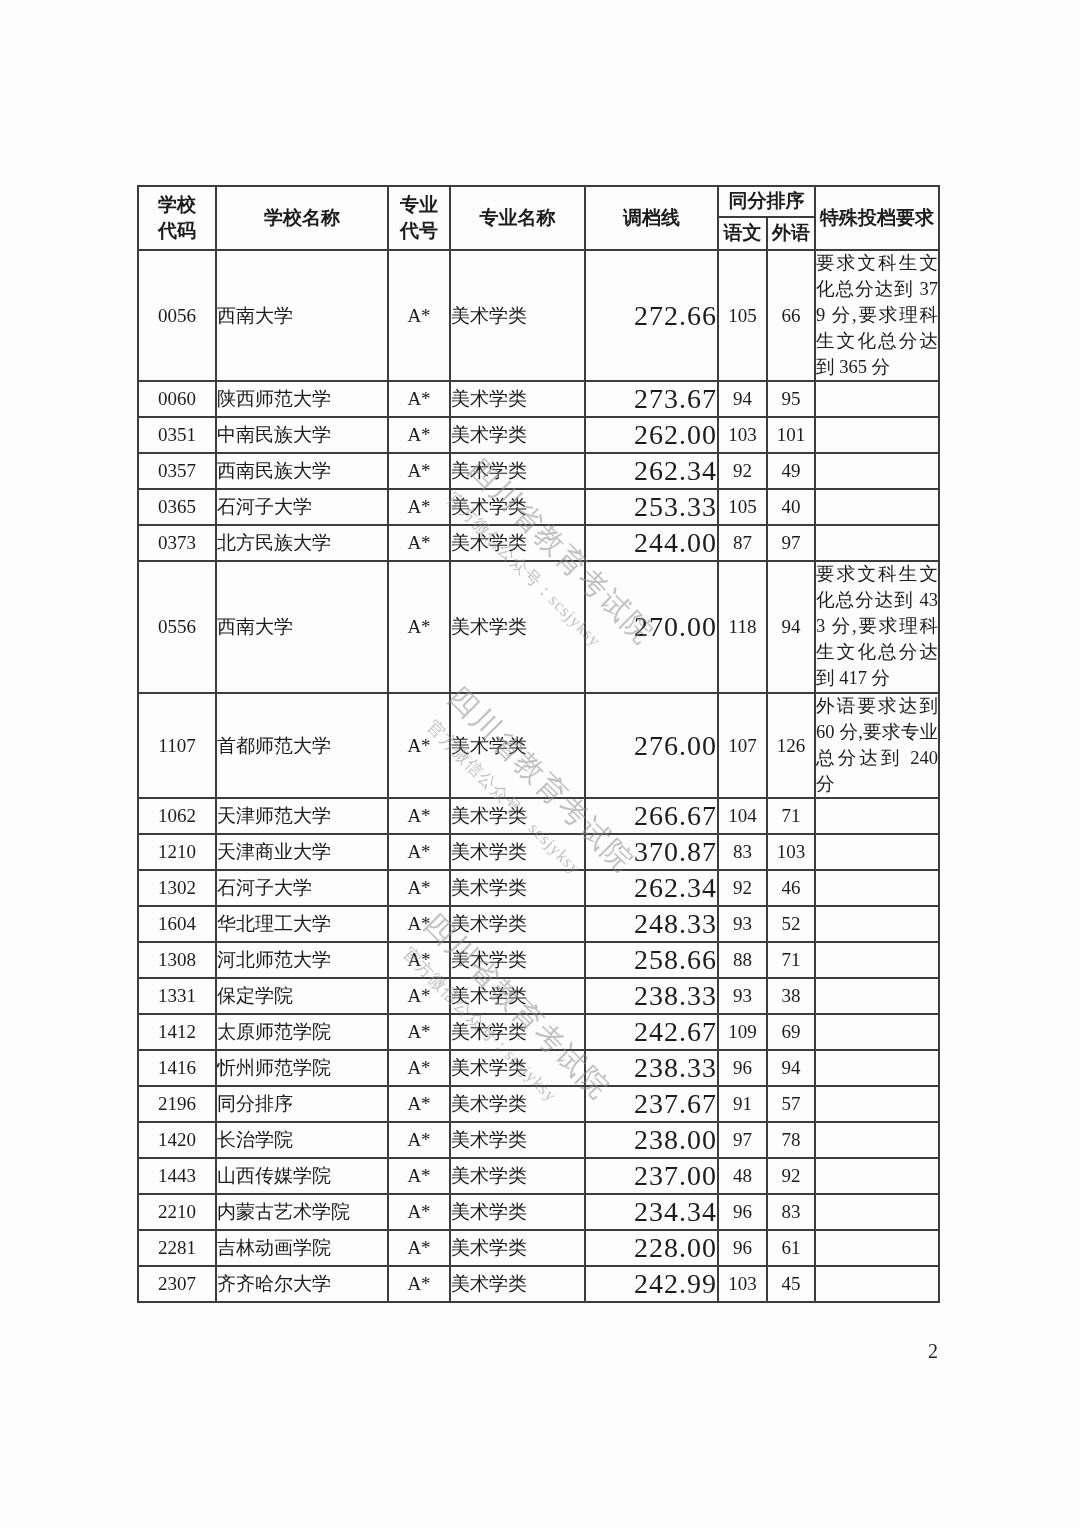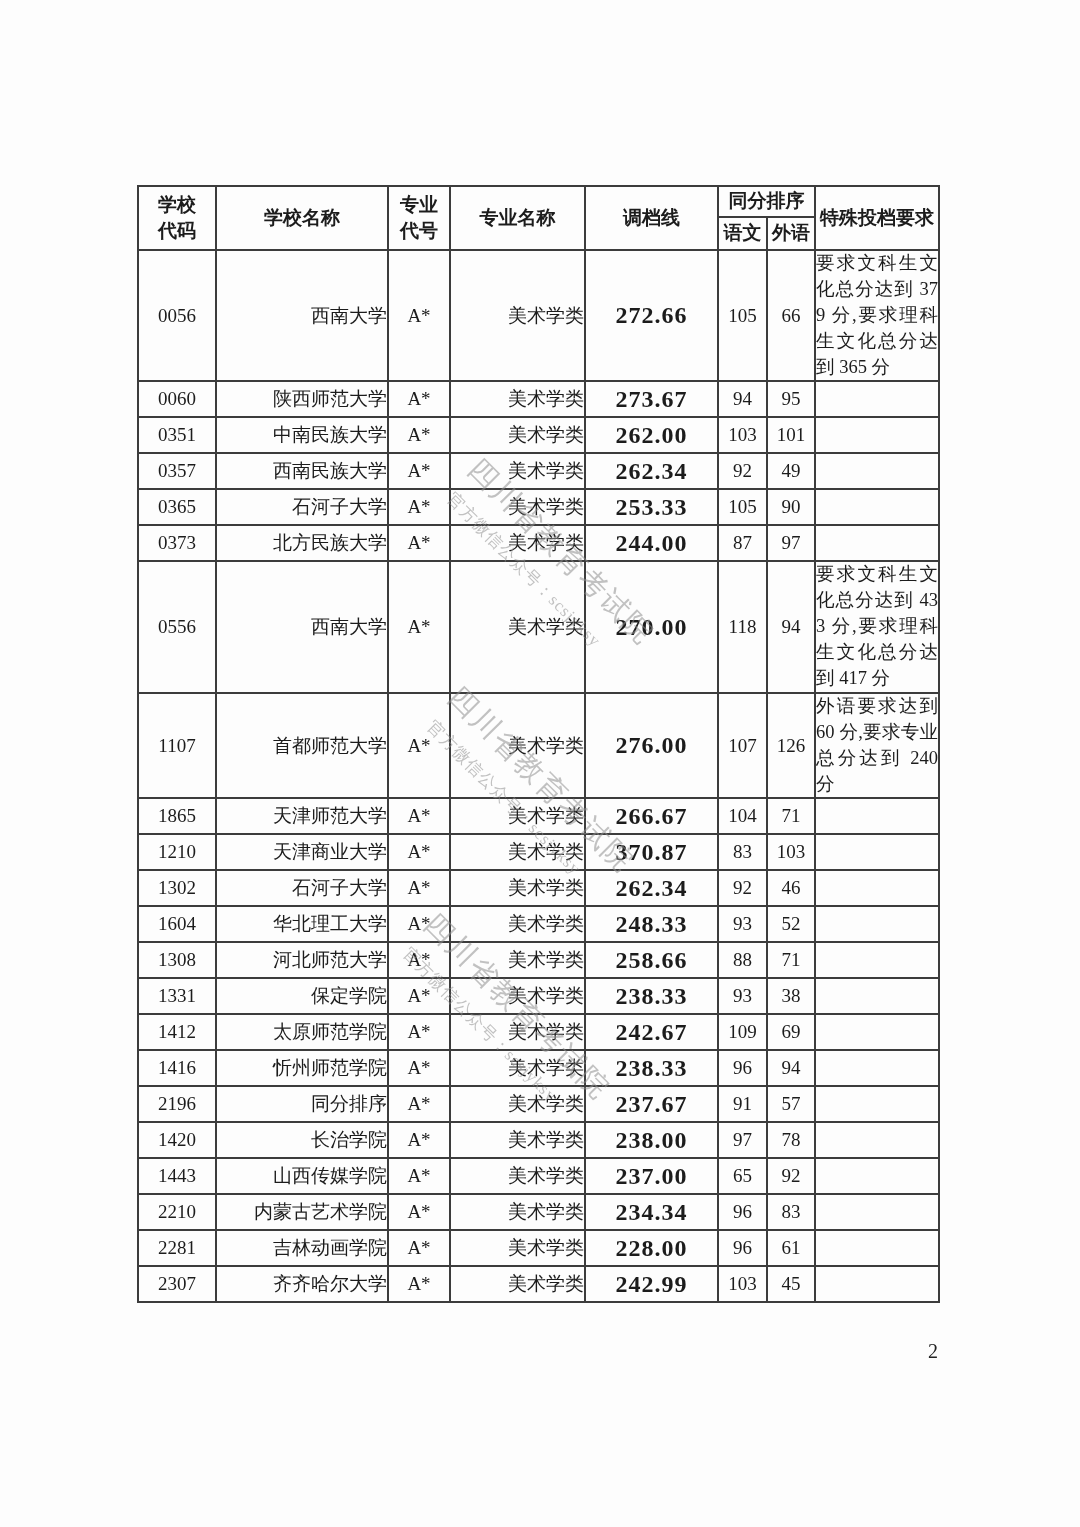--- a/index.html
+++ b/index.html
@@ -54,27 +54,28 @@
   .th-wrap {
     display: inline-block;
     width: 44px;
     line-height: 1.35;
     word-break: break-all;
   }
 
   tbody tr { height: 36px; }
   tbody td { text-align: center; }
   td.c-name, td.c-mname {
+    text-align: left;
+    padding-left: 5px;
+  }
+  td.c-score {
+    font-weight: normal;
+    font-size: 28px;
+    letter-spacing: 1px;
     text-align: right;
-    padding-left: 5px;
-  }
-  td.c-score {
-    font-weight: bold;
-    font-size: 24px;
-    letter-spacing: 1px;
   }
   td.c-special {
     text-align: justify;
     text-align-last: left;
     word-break: break-all;
     font-size: 18.5px;
     line-height: 1.4;
     padding: 3px 5px 3px 6px;
   }
 
@@ -180,21 +181,21 @@
       <td class="c-num">49</td>
       <td class="c-special"></td>
     </tr>
         <tr>
       <td class="c-code">0365</td>
       <td class="c-name">石河子大学</td>
       <td class="c-mcode">A*</td>
       <td class="c-mname">美术学类</td>
       <td class="c-score">253.33</td>
       <td class="c-num">105</td>
-      <td class="c-num">90</td>
+      <td class="c-num">40</td>
       <td class="c-special"></td>
     </tr>
         <tr>
       <td class="c-code">0373</td>
       <td class="c-name">北方民族大学</td>
       <td class="c-mcode">A*</td>
       <td class="c-mname">美术学类</td>
       <td class="c-score">244.00</td>
       <td class="c-num">87</td>
       <td class="c-num">97</td>
@@ -214,21 +215,21 @@
       <td class="c-code">1107</td>
       <td class="c-name">首都师范大学</td>
       <td class="c-mcode">A*</td>
       <td class="c-mname">美术学类</td>
       <td class="c-score">276.00</td>
       <td class="c-num">107</td>
       <td class="c-num">126</td>
       <td class="c-special">外语要求达到 60 分,要求专业总分达到 240 分</td>
     </tr>
         <tr>
-      <td class="c-code">1865</td>
+      <td class="c-code">1062</td>
       <td class="c-name">天津师范大学</td>
       <td class="c-mcode">A*</td>
       <td class="c-mname">美术学类</td>
       <td class="c-score">266.67</td>
       <td class="c-num">104</td>
       <td class="c-num">71</td>
       <td class="c-special"></td>
     </tr>
         <tr>
       <td class="c-code">1210</td>
@@ -319,21 +320,21 @@
       <td class="c-num">97</td>
       <td class="c-num">78</td>
       <td class="c-special"></td>
     </tr>
         <tr>
       <td class="c-code">1443</td>
       <td class="c-name">山西传媒学院</td>
       <td class="c-mcode">A*</td>
       <td class="c-mname">美术学类</td>
       <td class="c-score">237.00</td>
-      <td class="c-num">65</td>
+      <td class="c-num">48</td>
       <td class="c-num">92</td>
       <td class="c-special"></td>
     </tr>
         <tr>
       <td class="c-code">2210</td>
       <td class="c-name">内蒙古艺术学院</td>
       <td class="c-mcode">A*</td>
       <td class="c-mname">美术学类</td>
       <td class="c-score">234.34</td>
       <td class="c-num">96</td>

